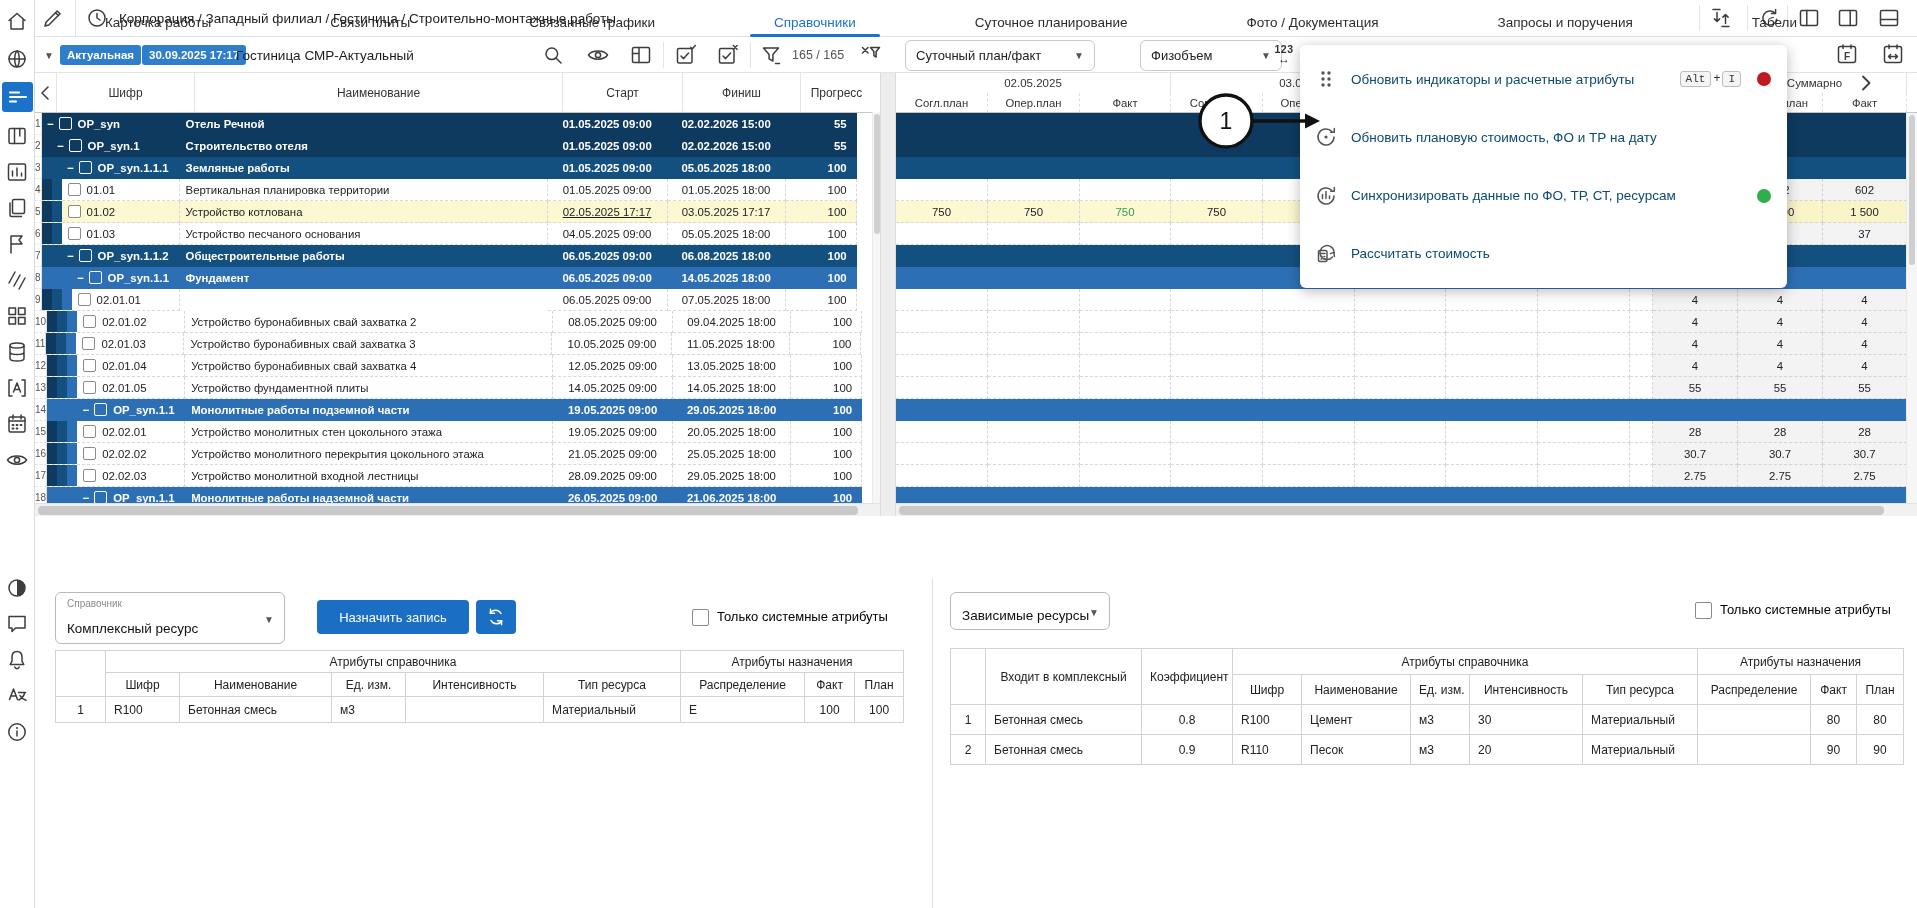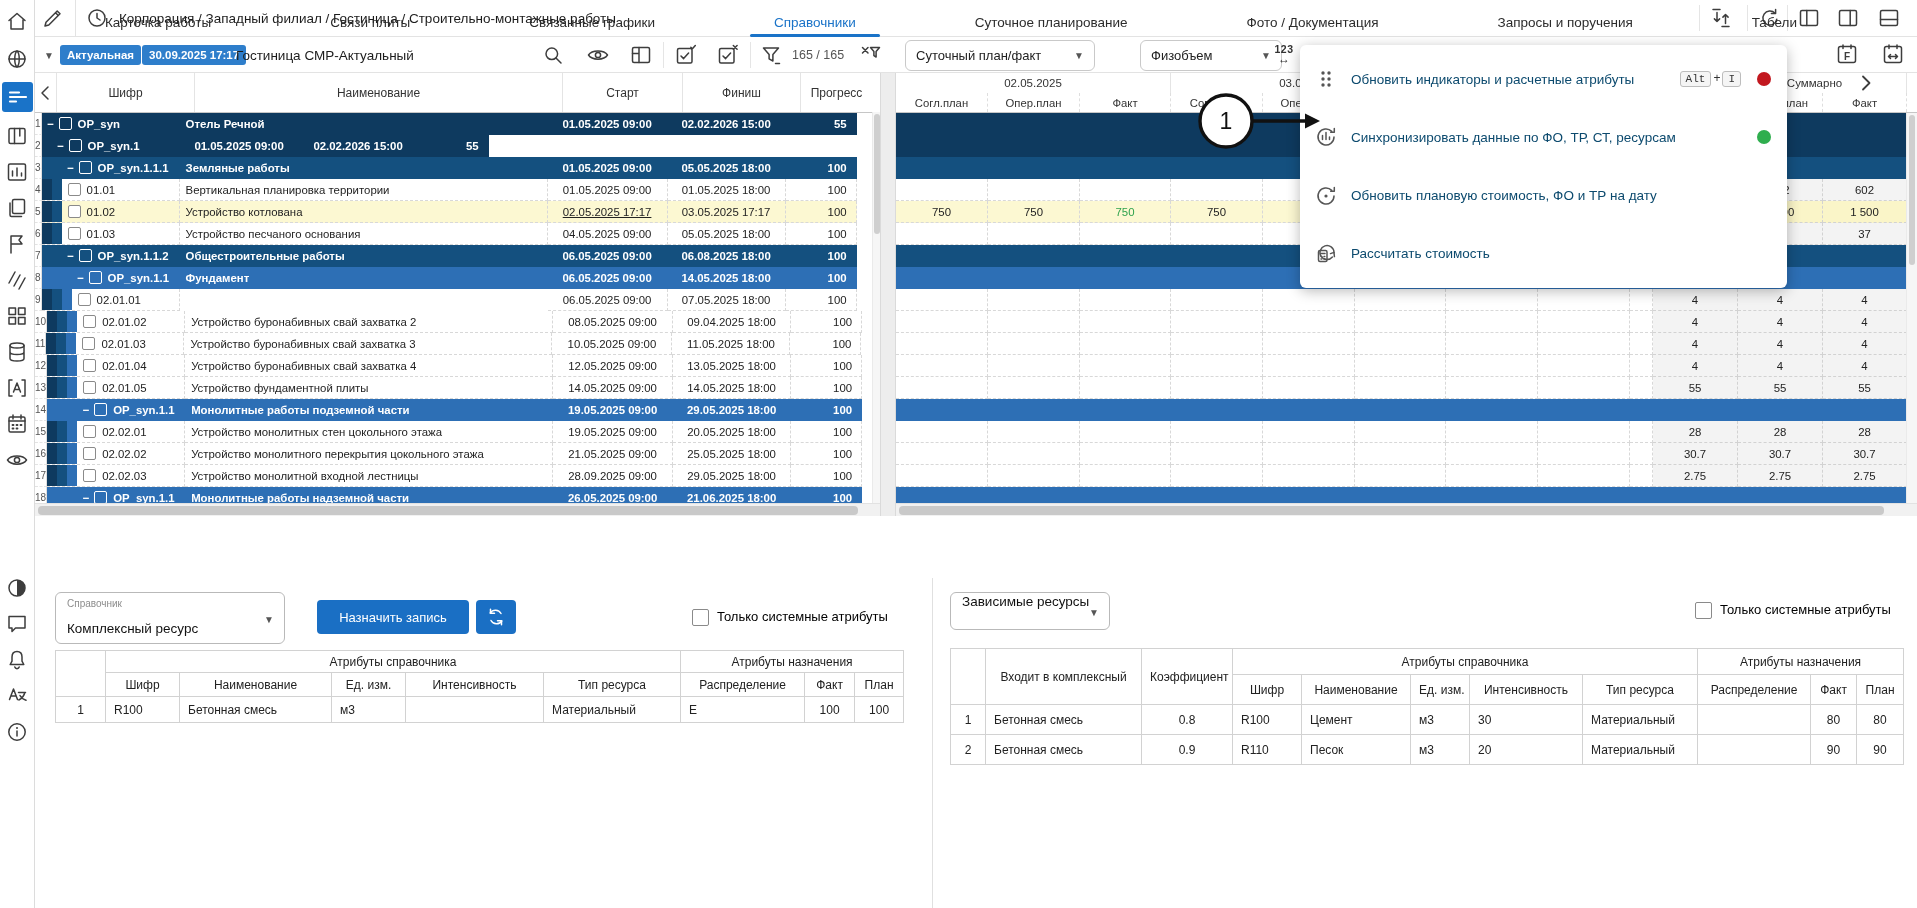--- a/index.html
+++ b/index.html
@@ -421,20 +421,21 @@
           <div class="lg-cell c-finish" style="width: 118px;">02.02.2026 15:00</div>
           <div class="lg-cell c-prog" style="width: 71px;">55</div>
         </div>
         <div class="lg-row grp t0">
           <div class="lg-cell num">2</div>
           <div class="lg-cell" style="width: 138px; padding-left: 14px;">
             <span class="minus">−</span>
             <span class="cb"></span>
             <span>OP_syn.1</span>
           </div>
+          <div class="lg-cell" style="width: 368px; padding-left: 6px;">Строительство отеля</div>
           <div class="lg-cell c-start" style="width: 120px;">01.05.2025 09:00</div>
           <div class="lg-cell c-finish" style="width: 118px;">02.02.2026 15:00</div>
           <div class="lg-cell c-prog" style="width: 71px;">55</div>
         </div>
         <div class="lg-row grp t2">
           <div class="lg-cell num">3</div>
           <div class="lg-cell" style="width: 138px; padding-left: 24px;">
             <span class="minus">−</span>
             <span class="cb"></span>
             <span>OP_syn.1.1.1</span>
@@ -1021,21 +1022,21 @@
                 <td class="c">100</td>
                 <td class="c">100</td>
               </tr>
             </tbody>
           </table>
         </div>
     </div>
 
     <div style="position:absolute;left:898px;top:0;width:984px;height:330px;overflow:hidden">
       <div class="selbox" style="left:17px;top:14px;width:158px;height:36px">
-        <span class="sval" style="bottom:20px">Зависимые ресурсы</span>
+        <span class="sval" style="bottom:6px">Зависимые ресурсы</span>
         <span class="scaret">▼</span>
       </div>
       <div class="chk" style="left:762px;top:24px">
         <span class="box"></span>
         <span>Только системные атрибуты</span>
       </div>
       <div style="position:absolute;left:17px;top:70px" id="btable-right">
           <table class="bt" style="width:953px">
             <colgroup>
               <col style="width:35px">
@@ -1120,40 +1121,40 @@
             <span class="kcap">Alt</span>
             <span class="kplus">+</span>
             <span class="kcap">I</span>
           </span>
           <span class="dot" style="background: rgb(194, 24, 31);"></span>
         </span>
       </div>
       <div class="mi">
         <span class="ic">
           <svg width="24" height="24" viewBox="0 0 24 24" fill="none" stroke="#555" stroke-width="1.5" stroke-linecap="round" stroke-linejoin="round">
+            <circle cx="12" cy="12" r="1.6" fill="#555" stroke="none"></circle>
+            <path d="M20 12a8 8 0 1 1-2.3-5.6"></path>
+            <path d="M20.3 3.6v3.6h-3.6"></path>
+          </svg>
+        </span>
+        <span class="lbl">Обновить плановую стоимость, ФО и ТР на дату</span>
+        <span class="right"></span>
+      </div>
+      <div class="mi">
+        <span class="ic">
+          <svg width="24" height="24" viewBox="0 0 24 24" fill="none" stroke="#555" stroke-width="1.5" stroke-linecap="round" stroke-linejoin="round">
             <path d="M8.5 14.5v-4M12 14.5V7.5M15.5 14.5V12"></path>
             <path d="M20 12a8 8 0 1 1-2.3-5.6"></path>
             <path d="M20.3 3.6v3.6h-3.6"></path>
           </svg>
         </span>
         <span class="lbl">Синхронизировать данные по ФО, ТР, СТ, ресурсам</span>
         <span class="right">
           <span class="dot" style="background: rgb(47, 174, 78);"></span>
         </span>
-      </div>
-      <div class="mi">
-        <span class="ic">
-          <svg width="24" height="24" viewBox="0 0 24 24" fill="none" stroke="#555" stroke-width="1.5" stroke-linecap="round" stroke-linejoin="round">
-            <circle cx="12" cy="12" r="1.6" fill="#555" stroke="none"></circle>
-            <path d="M20 12a8 8 0 1 1-2.3-5.6"></path>
-            <path d="M20.3 3.6v3.6h-3.6"></path>
-          </svg>
-        </span>
-        <span class="lbl">Обновить плановую стоимость, ФО и ТР на дату</span>
-        <span class="right"></span>
       </div>
       <div class="mi">
         <span class="ic">
           <svg width="24" height="24" viewBox="0 0 24 24" fill="none" stroke="#555" stroke-width="1.5" stroke-linecap="round" stroke-linejoin="round">
             <rect x="4.5" y="8.5" width="8.5" height="11" rx="1.5"></rect>
             <path d="M6.5 11.5h4.5M7 14.5h.8M10 14.5h.8M7 17h.8M10 17h.8"></path>
             <path d="M20 10.5A7 7 0 1 0 18.4 15"></path>
             <path d="M20.4 14.6 20 10.4l-3.5 1.2"></path>
           </svg>
         </span>

